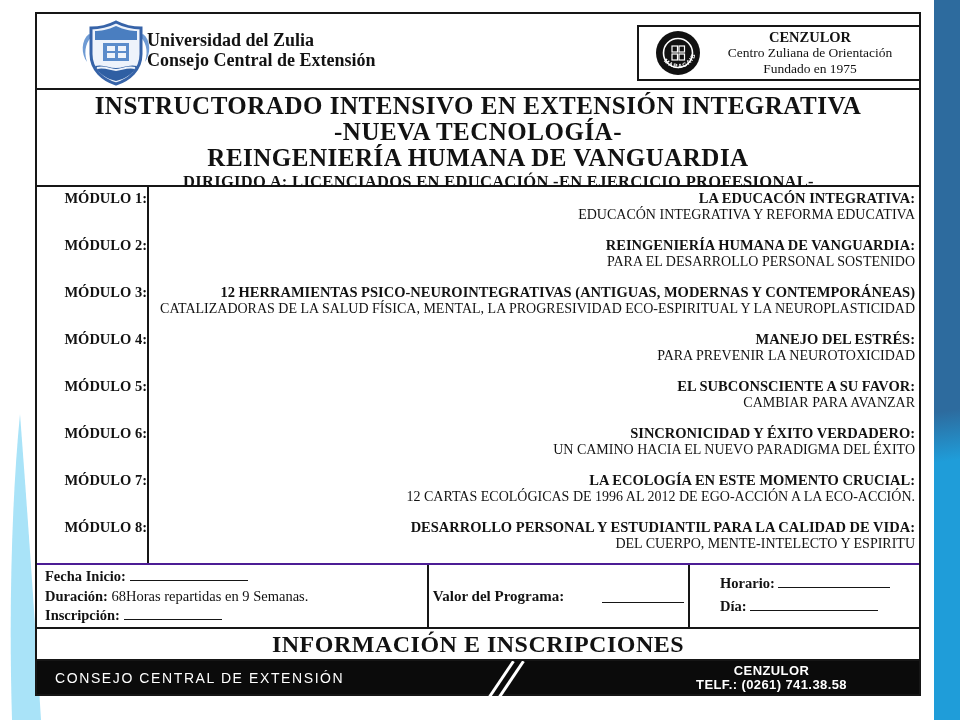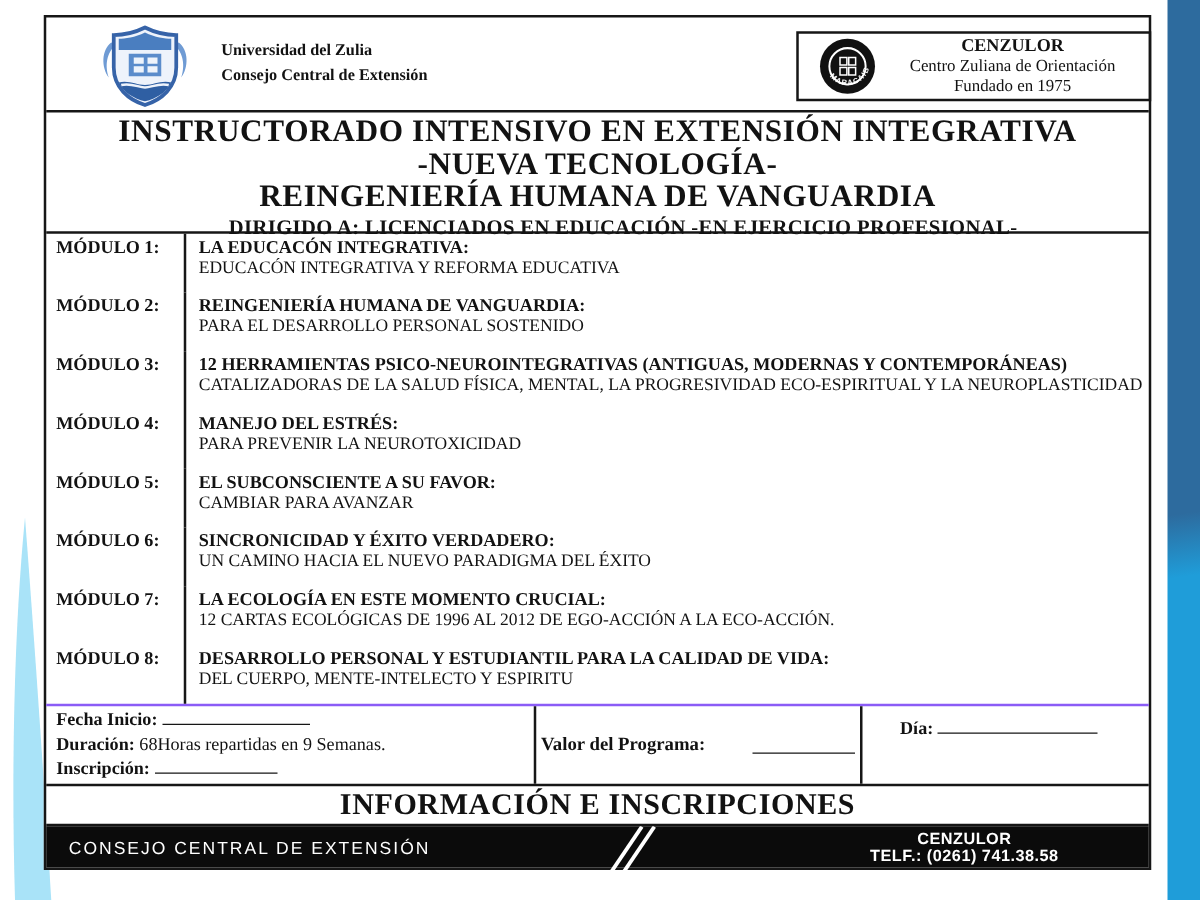--- a/index.html
+++ b/index.html
@@ -21,36 +21,36 @@
 
   
   .doc {
     position:absolute; left:35px; top:12px; width:886px; height:684px;
     border:2px solid #161616; background:#fff; display:flex; flex-direction:column;
   }
 
   
   .hdr { height:76px; border-bottom:2px solid #161616; position:relative; }
   .crest { position:absolute; left:42px; top:6px; width:74px; height:66px; }
-  .uni-text { position:absolute; left:140px; top:16px; font-size:13px; font-weight:600; line-height:20px; }
+  .uni-text { position:absolute; left:110px; top:16px; font-size:18px; font-weight:600; line-height:20px; }
   .cenz-box {
     position:absolute; left:600px; top:11px; width:284px; height:56px;
     border:2px solid #161616; display:flex; align-items:center;
   }
   .seal { width:46px; height:46px; margin-left:16px; flex:none; }
   .cenz-text { flex:1; text-align:center; font-size:13.5px; line-height:15.5px; }
   .cenz-text .t1 { font-weight:bold; font-size:14.5px; }
 
   
   .titleblk { height:97px; border-bottom:2px solid #161616; text-align:center; padding-top:3px; }
   .t-line { font-weight:bold; font-size:25px; line-height:26px; letter-spacing:0.5px; }
   .t-sub { font-weight:bold; font-size:16.5px; line-height:20px; letter-spacing:0.3px; margin-top:1px;margin-left:41px; }
 
   
-  .modules { height:378px; border-bottom:2px solid #8b5cf6; display:grid; grid-template-rows:repeat(8,1fr); }
+  .modules { height:378px; border-bottom:2px solid #4c1d95; display:grid; grid-template-rows:repeat(8,1fr);text-align:right; }
   .mrow { display:grid; grid-template-columns:112px 1fr; }
   .mlabel { border-right:2px solid #161616; padding:3px 0 0 8px; font-weight:bold; font-size:14.5px; }
   .mbody { padding:3px 0 0 10px; padding-right:4px; }
   .mtitle { font-weight:bold; font-size:14.5px; line-height:16.5px; }
   .mdesc { font-size:14px; line-height:16.5px; }
 
   
   .details { height:64px; border-bottom:2px solid #161616; display:flex; font-size:14.5px; }
   .dcell1 { width:392px; border-right:2px solid #161616; padding:2px 0 0 8px; line-height:19.5px; }
   .dcell2 { width:261px; border-right:2px solid #161616; display:flex; align-items:center; justify-content:center; font-weight:bold; font-size:15px;gap:30px; }
@@ -205,20 +205,24 @@
         <span class="lbl">Inscripción:</span>
         <span class="blank" style="width:98px"></span>
       </div>
     </div>
     <div class="dcell2">
       <span>Valor del Programa:</span>
       <span class="blank" style="width:82px;margin-left:8px"></span>
     </div>
     <div class="dcell3">
       <div>
+        <span>Horario:</span>
+        <span class="blank" style="width:112px"></span>
+      </div>
+      <div>
         <span>Día:</span>
         <span class="blank" style="width:128px"></span>
       </div>
     </div>
   </div>
 
   <div class="banner">INFORMACIÓN E INSCRIPCIONES</div>
 
   <div class="fbar">
     <div class="fleft">CONSEJO CENTRAL  DE EXTENSIÓN</div>

